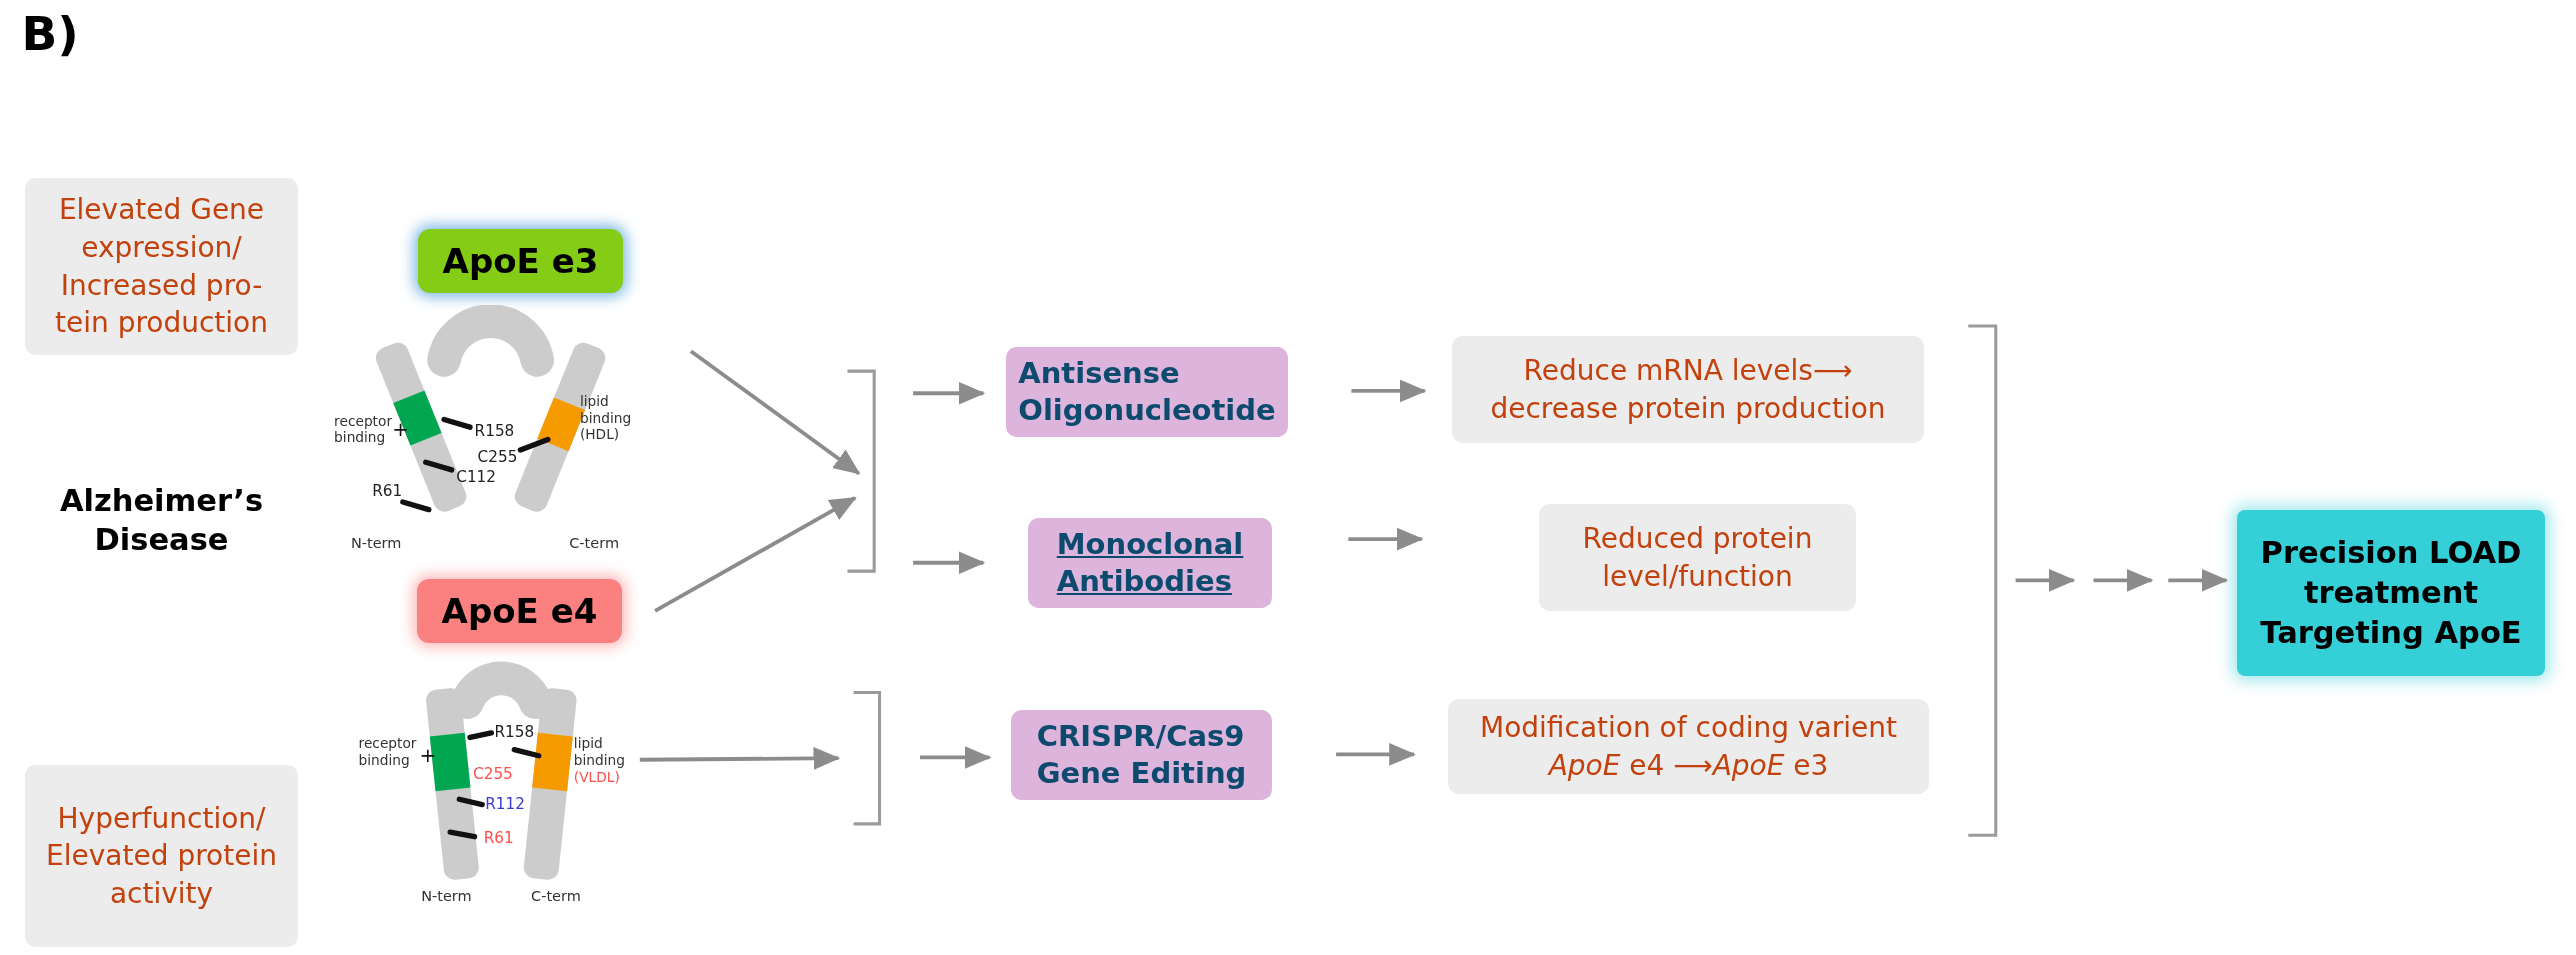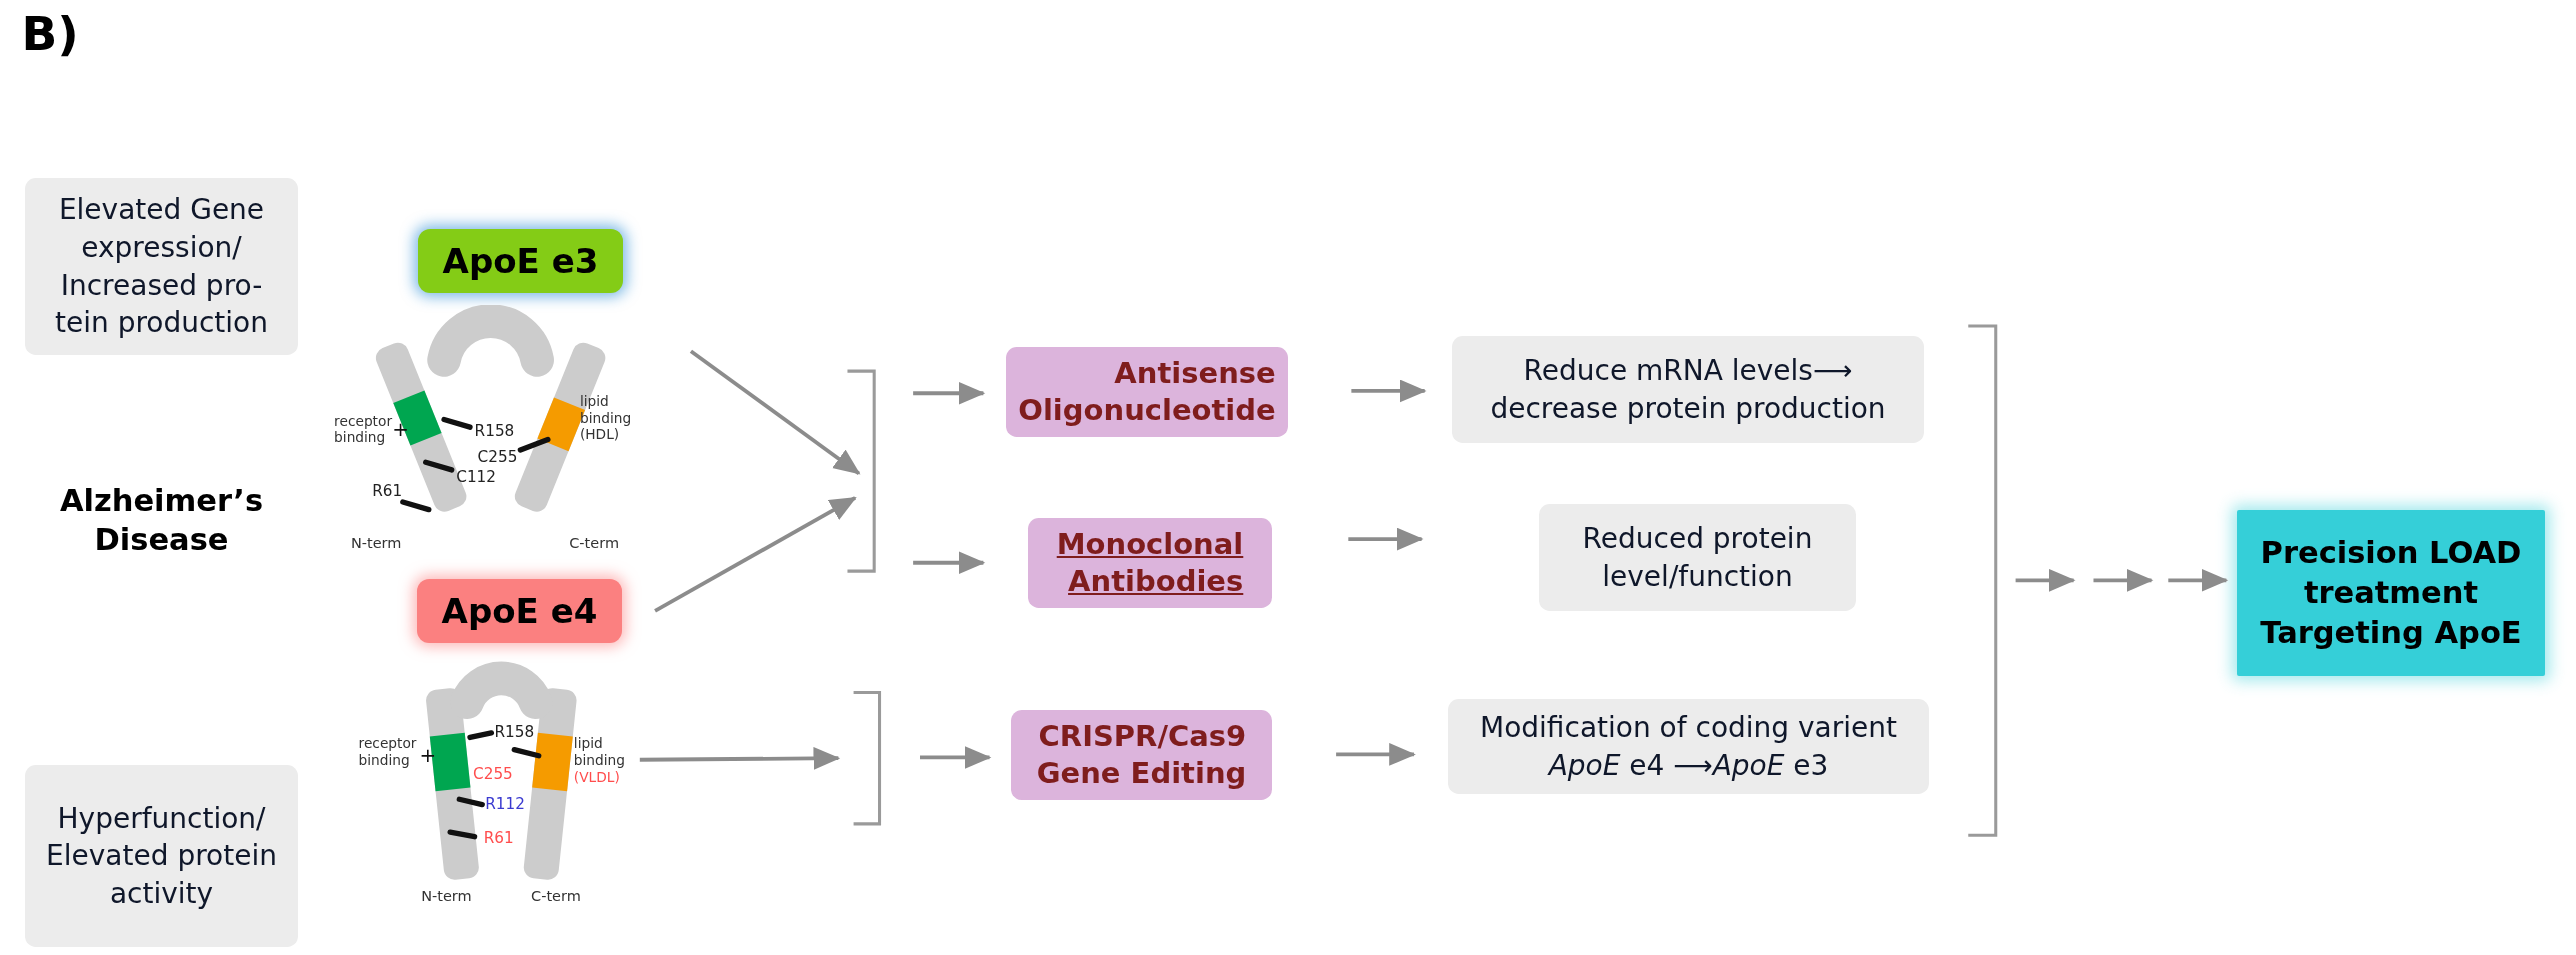--- a/index.html
+++ b/index.html
@@ -29,21 +29,21 @@
   }
 
   
   .greybox {
     background: #ececec;
     border-radius: 10.7px;
     display: flex;
     align-items: center;
     justify-content: center;
     text-align: center;
-    color: #0f172a;
+    color: #c2410c;
     font-size: 28px;
     line-height: 1.34;
     padding: 10.7px 15.3px;
     box-sizing: border-box;
   }
 
   
   #box-elevated-gene { left: 25px; top: 178px; width: 273px; height: 177px; }
   #box-hyperfunction { left: 25px; top: 765px; width: 273px; height: 182px; }
 
@@ -85,45 +85,45 @@
   .protein svg { display: block; }
   .ptxt { font-family: "DejaVu Sans", "Liberation Sans", sans-serif; }
 
   
   .purplebox {
     background: #dcb4dc;
     border-radius: 10.7px;
     display: flex;
     align-items: center;
     justify-content: center;
-    text-align: right;
+    text-align: left;
     font-size: 29px;
     font-weight: 700;
-    color: #7f1d1d;
+    color: #0c4a6e;
     line-height: 1.26;
     box-sizing: border-box;
     padding: 6.1px 17px;
   }
   #box-aso      { left: 1006px; top: 347px;  width: 282px; height: 90px; }
   #box-mab      { left: 1028px; top: 518px;  width: 244px; height: 90px; text-decoration: underline; }
   #box-crispr   { left: 1011px; top: 710px;  width: 261px; height: 90px; }
 
   
   #box-out-1 { left: 1452px; top: 336px;  width: 472px; height: 107px; font-size: 28px; }
   #box-out-2 { left: 1518px; top: 504px;  width: 317px; height: 107px; font-size: 28px; margin-left: 21px; }
   #box-out-3 { left: 1448px; top: 699px;  width: 481px; height: 95px; font-size: 28px; }
 
   .out-line { display: block; }
   .ital { font-style: italic; }
 
   
   #box-final {
     left: 2237px; top: 510px; width: 308px; height: 166px;
     background: #35cfd8;
-    border-radius: 2px;
+    border-radius: 8px;
     display: flex;
     align-items: center;
     justify-content: center;
     text-align: center;
     font-size: 30.5px;
     font-weight: 700;
     color: #000000;
     line-height: 1.32;
     box-shadow: 0 0 15.3px 4.6px rgba(53,207,216,0.45);
     box-sizing: border-box;

